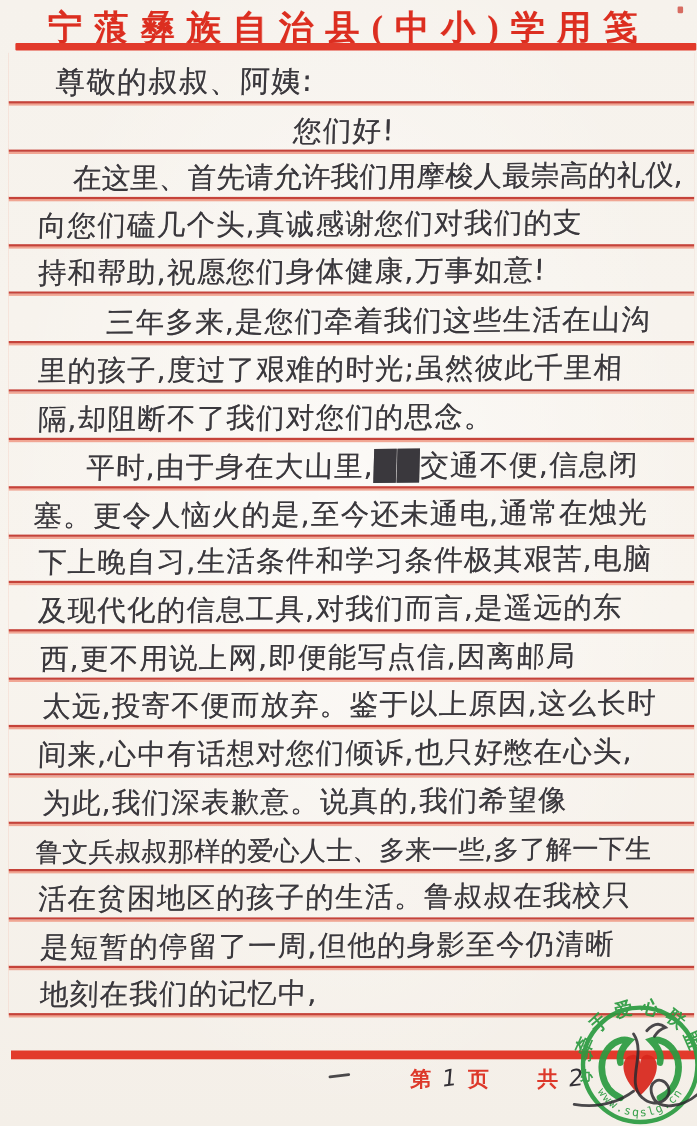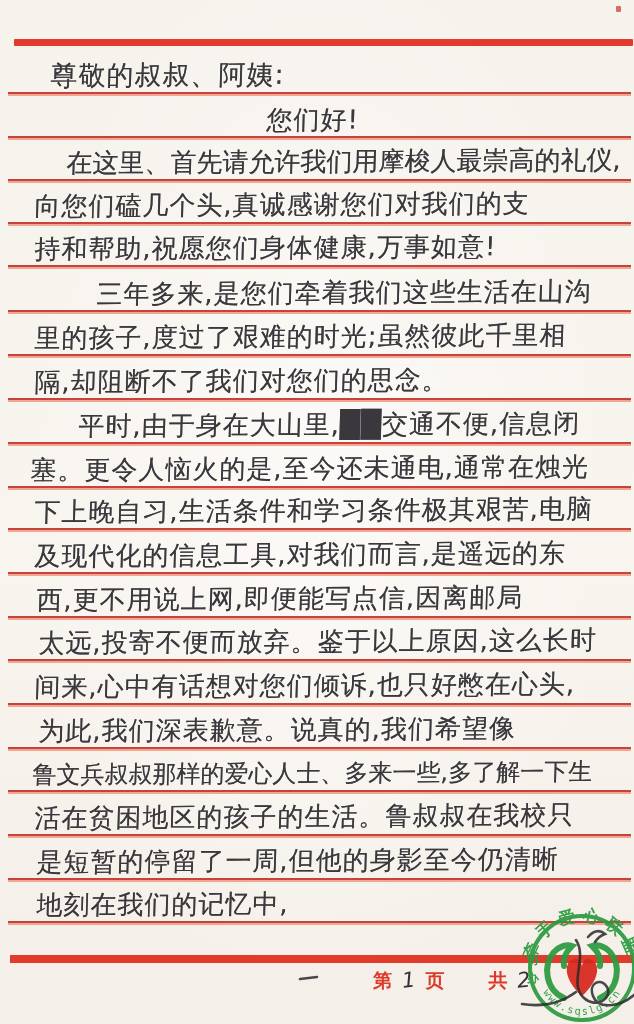--- a/index.html
+++ b/index.html
@@ -71,20 +71,21 @@
   .footer-text .gap{display:inline-block;width:42px;}
   
   .stamp{position:absolute;left:520px;top:906px;width:124px;height:124px;opacity:0.93;}
   .signature{position:absolute;left:0;top:0;width:634px;height:1024px;pointer-events:none;}
 </style>
 </head>
 <body>
 
 <div class="page">
 
+  <div class="letterhead-title">宁蒗彝族自治县(中小)学用笺</div>
   <div class="header-bar"></div>
   <div class="corner-speck"></div>
 
   <div id="lines">
       <div class="line salutation" style="top: 46px;">
         <span class="hw" style="margin-left: 42px;">尊敬的叔叔、阿姨:</span>
       </div>
       <div class="line" style="top: 90px;">
         <span class="hw" style="margin-left: 258px;">您们好!</span>
       </div>

